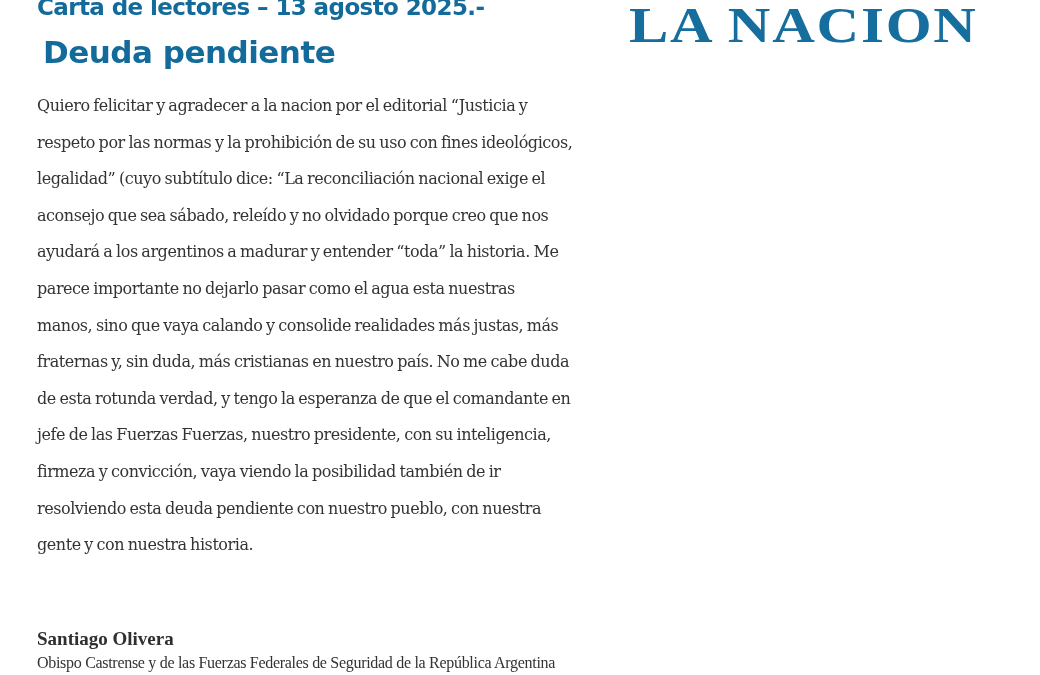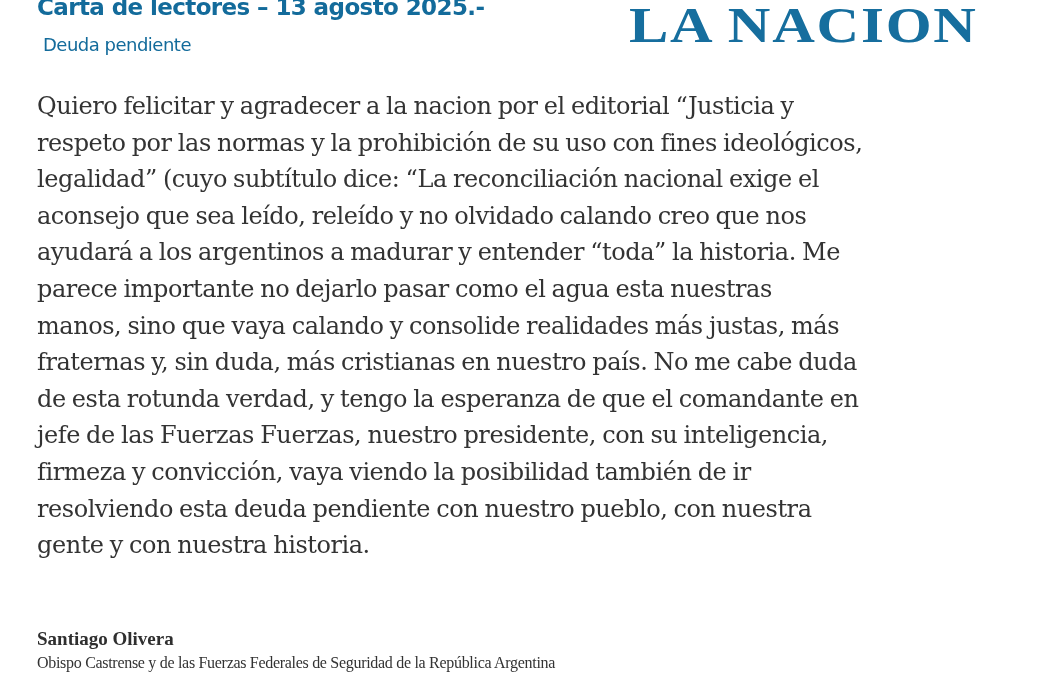--- a/index.html
+++ b/index.html
@@ -22,22 +22,22 @@
       font-size: 23px;
       letter-spacing: -0.6px;
       color: #136b9b;
       white-space: nowrap;
     }
     .headline {
       position: absolute;
       left: 43px;
       top: 34px;
       font-family: "DejaVu Sans", sans-serif;
-      font-weight: normal;
-      font-size: 18px;
+      font-weight: bold;
+      font-size: 31px;
       letter-spacing: -0.5px;
       color: #136b9b;
       white-space: nowrap;
     }
     .logo {
       position: absolute;
       left: 629px;
       top: -4px;
       font-family: "Liberation Serif", serif;
       font-weight: bold;
@@ -47,21 +47,21 @@
       white-space: nowrap;
       transform: scaleX(1.18);
       transform-origin: left top;
     }
     .body-text {
       position: absolute;
       left: 37px;
       top: 88px;
       width: 990px;
       font-family: "DejaVu Serif", serif;
-      font-size: 24px;
+      font-size: 16px;
       line-height: 36.6px;
       color: #333333;
       letter-spacing: -0.45px;
       word-spacing: -1px;
     }
     .body-text .line {
       display: block;
       white-space: nowrap;
     }
     .author-name {
@@ -90,21 +90,21 @@
 <body>
 
 <div class="kicker">Carta de lectores – 13 agosto 2025.-</div>
 <div class="headline">Deuda pendiente</div>
 <div class="logo">LA NACION</div>
 
 <div class="body-text">
   <span class="line">Quiero felicitar y agradecer a la nacion por el editorial “Justicia y</span>
   <span class="line">respeto por las normas y la prohibición de su uso con fines ideológicos,</span>
   <span class="line">legalidad” (cuyo subtítulo dice: “La reconciliación nacional exige el</span>
-  <span class="line">aconsejo que sea leído, releído y no olvidado calando creo que nos</span>
+  <span class="line">aconsejo que sea sábado, releído y no olvidado porque creo que nos</span>
   <span class="line">ayudará a los argentinos a madurar y entender “toda” la historia. Me</span>
   <span class="line">parece importante no dejarlo pasar como el agua esta nuestras</span>
   <span class="line">manos, sino que vaya calando y consolide realidades más justas, más</span>
   <span class="line">fraternas y, sin duda, más cristianas en nuestro país. No me cabe duda</span>
   <span class="line">de esta rotunda verdad, y tengo la esperanza de que el comandante en</span>
   <span class="line">jefe de las Fuerzas Fuerzas, nuestro presidente, con su inteligencia,</span>
   <span class="line">firmeza y convicción, vaya viendo la posibilidad también de ir</span>
   <span class="line">resolviendo esta deuda pendiente con nuestro pueblo, con nuestra</span>
   <span class="line">gente y con nuestra historia.</span>
 </div>

